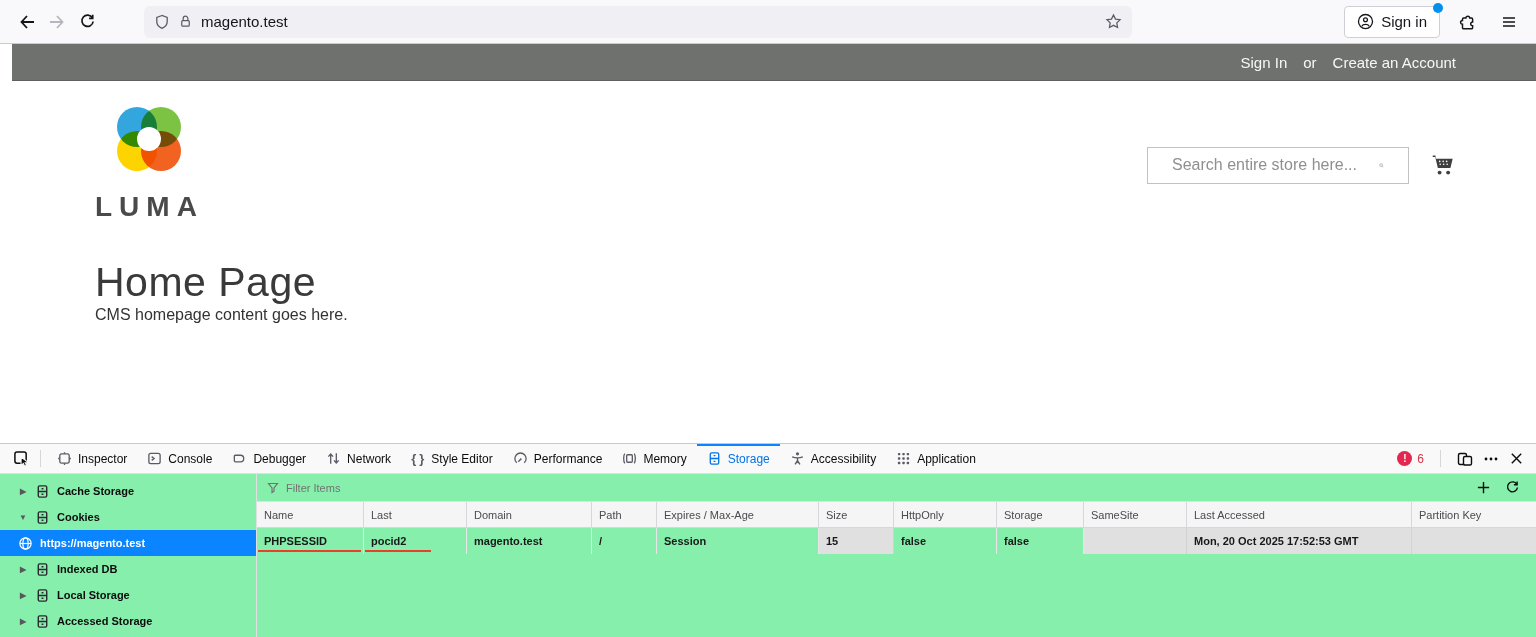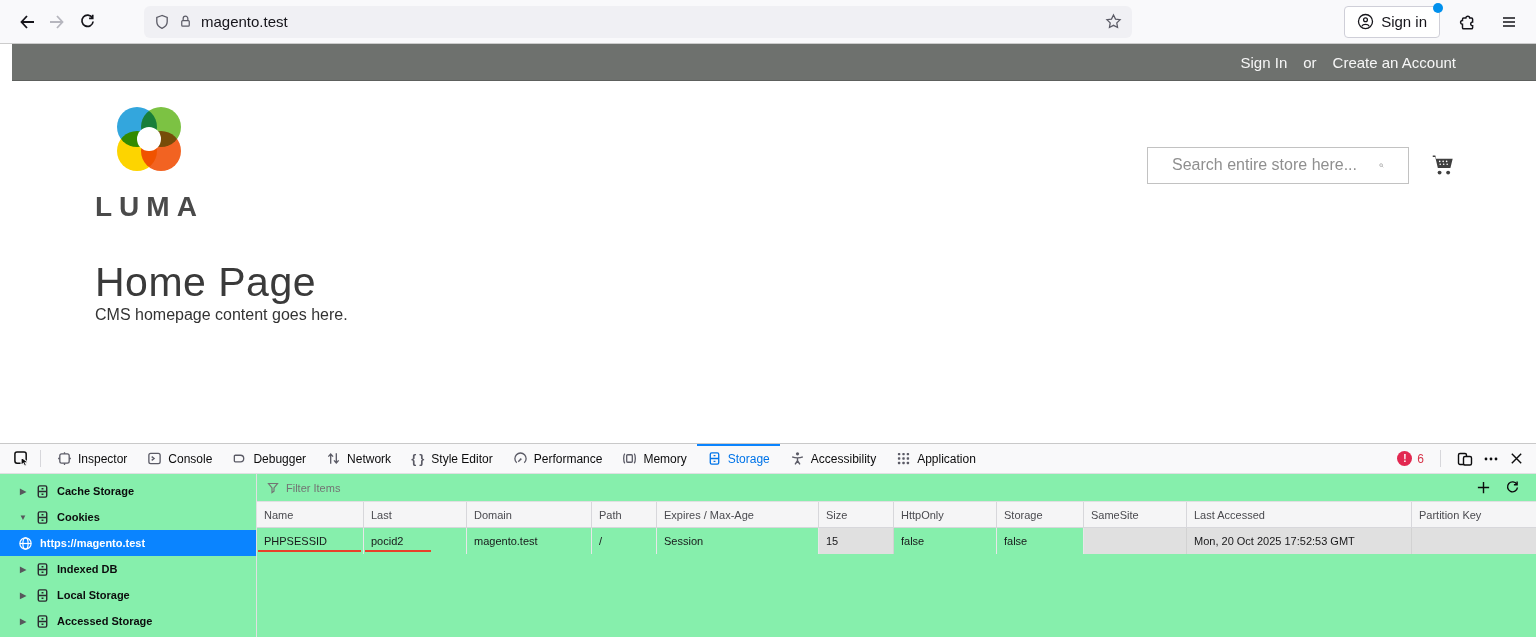--- a/index.html
+++ b/index.html
@@ -94,21 +94,21 @@
   .dt-filterrow input::placeholder { color:#737373; }
   .funnel { color:#737373; display:flex; }
   .filter-actions { display:flex; align-items:center; gap:14px; padding-right:6px;
     color:#0c0c0d; }
 
   .dt-thead { display:flex; height:26px; background:#f5f5f6; border-bottom:1px solid #d7d7db;
     color:#4a4a4f; font-size:11px; }
   .dt-thead .cell { border-right:1px solid #d7d7db; }
   .cell { display:flex; align-items:center; padding:0 7px; overflow:hidden;
     white-space:nowrap; }
-  .dt-row { display:flex; height:26px; font-size:11px; color:#18181a; }
+  .dt-row { display:flex; height:26px; font-size:11px; color:#18181a;font-weight:bold; }
   .dt-row .cell { border-right:1px solid #e7e7e9; position:relative; }
   .cell.shade { background:#e0e0e0; border-right-color:#d2d2d2; }
   .cell.annot::after { content:''; position:absolute; left:1px; bottom:2px; height:2px;
     background:#e8402a; right:2px; }
   .cell.annot.partial::after { right:auto; width:66px; }
 
   .c0{width:107px;flex:0 0 auto} .c1{width:103px;flex:0 0 auto} .c2{width:125px;flex:0 0 auto}
   .c3{width:65px;flex:0 0 auto}  .c4{width:162px;flex:0 0 auto} .c5{width:75px;flex:0 0 auto}
   .c6{width:103px;flex:0 0 auto} .c7{width:87px;flex:0 0 auto}  .c8{width:103px;flex:0 0 auto}
   .c9{width:225px;flex:0 0 auto} .c10{flex:1 1 auto; border-right:none !important;}

